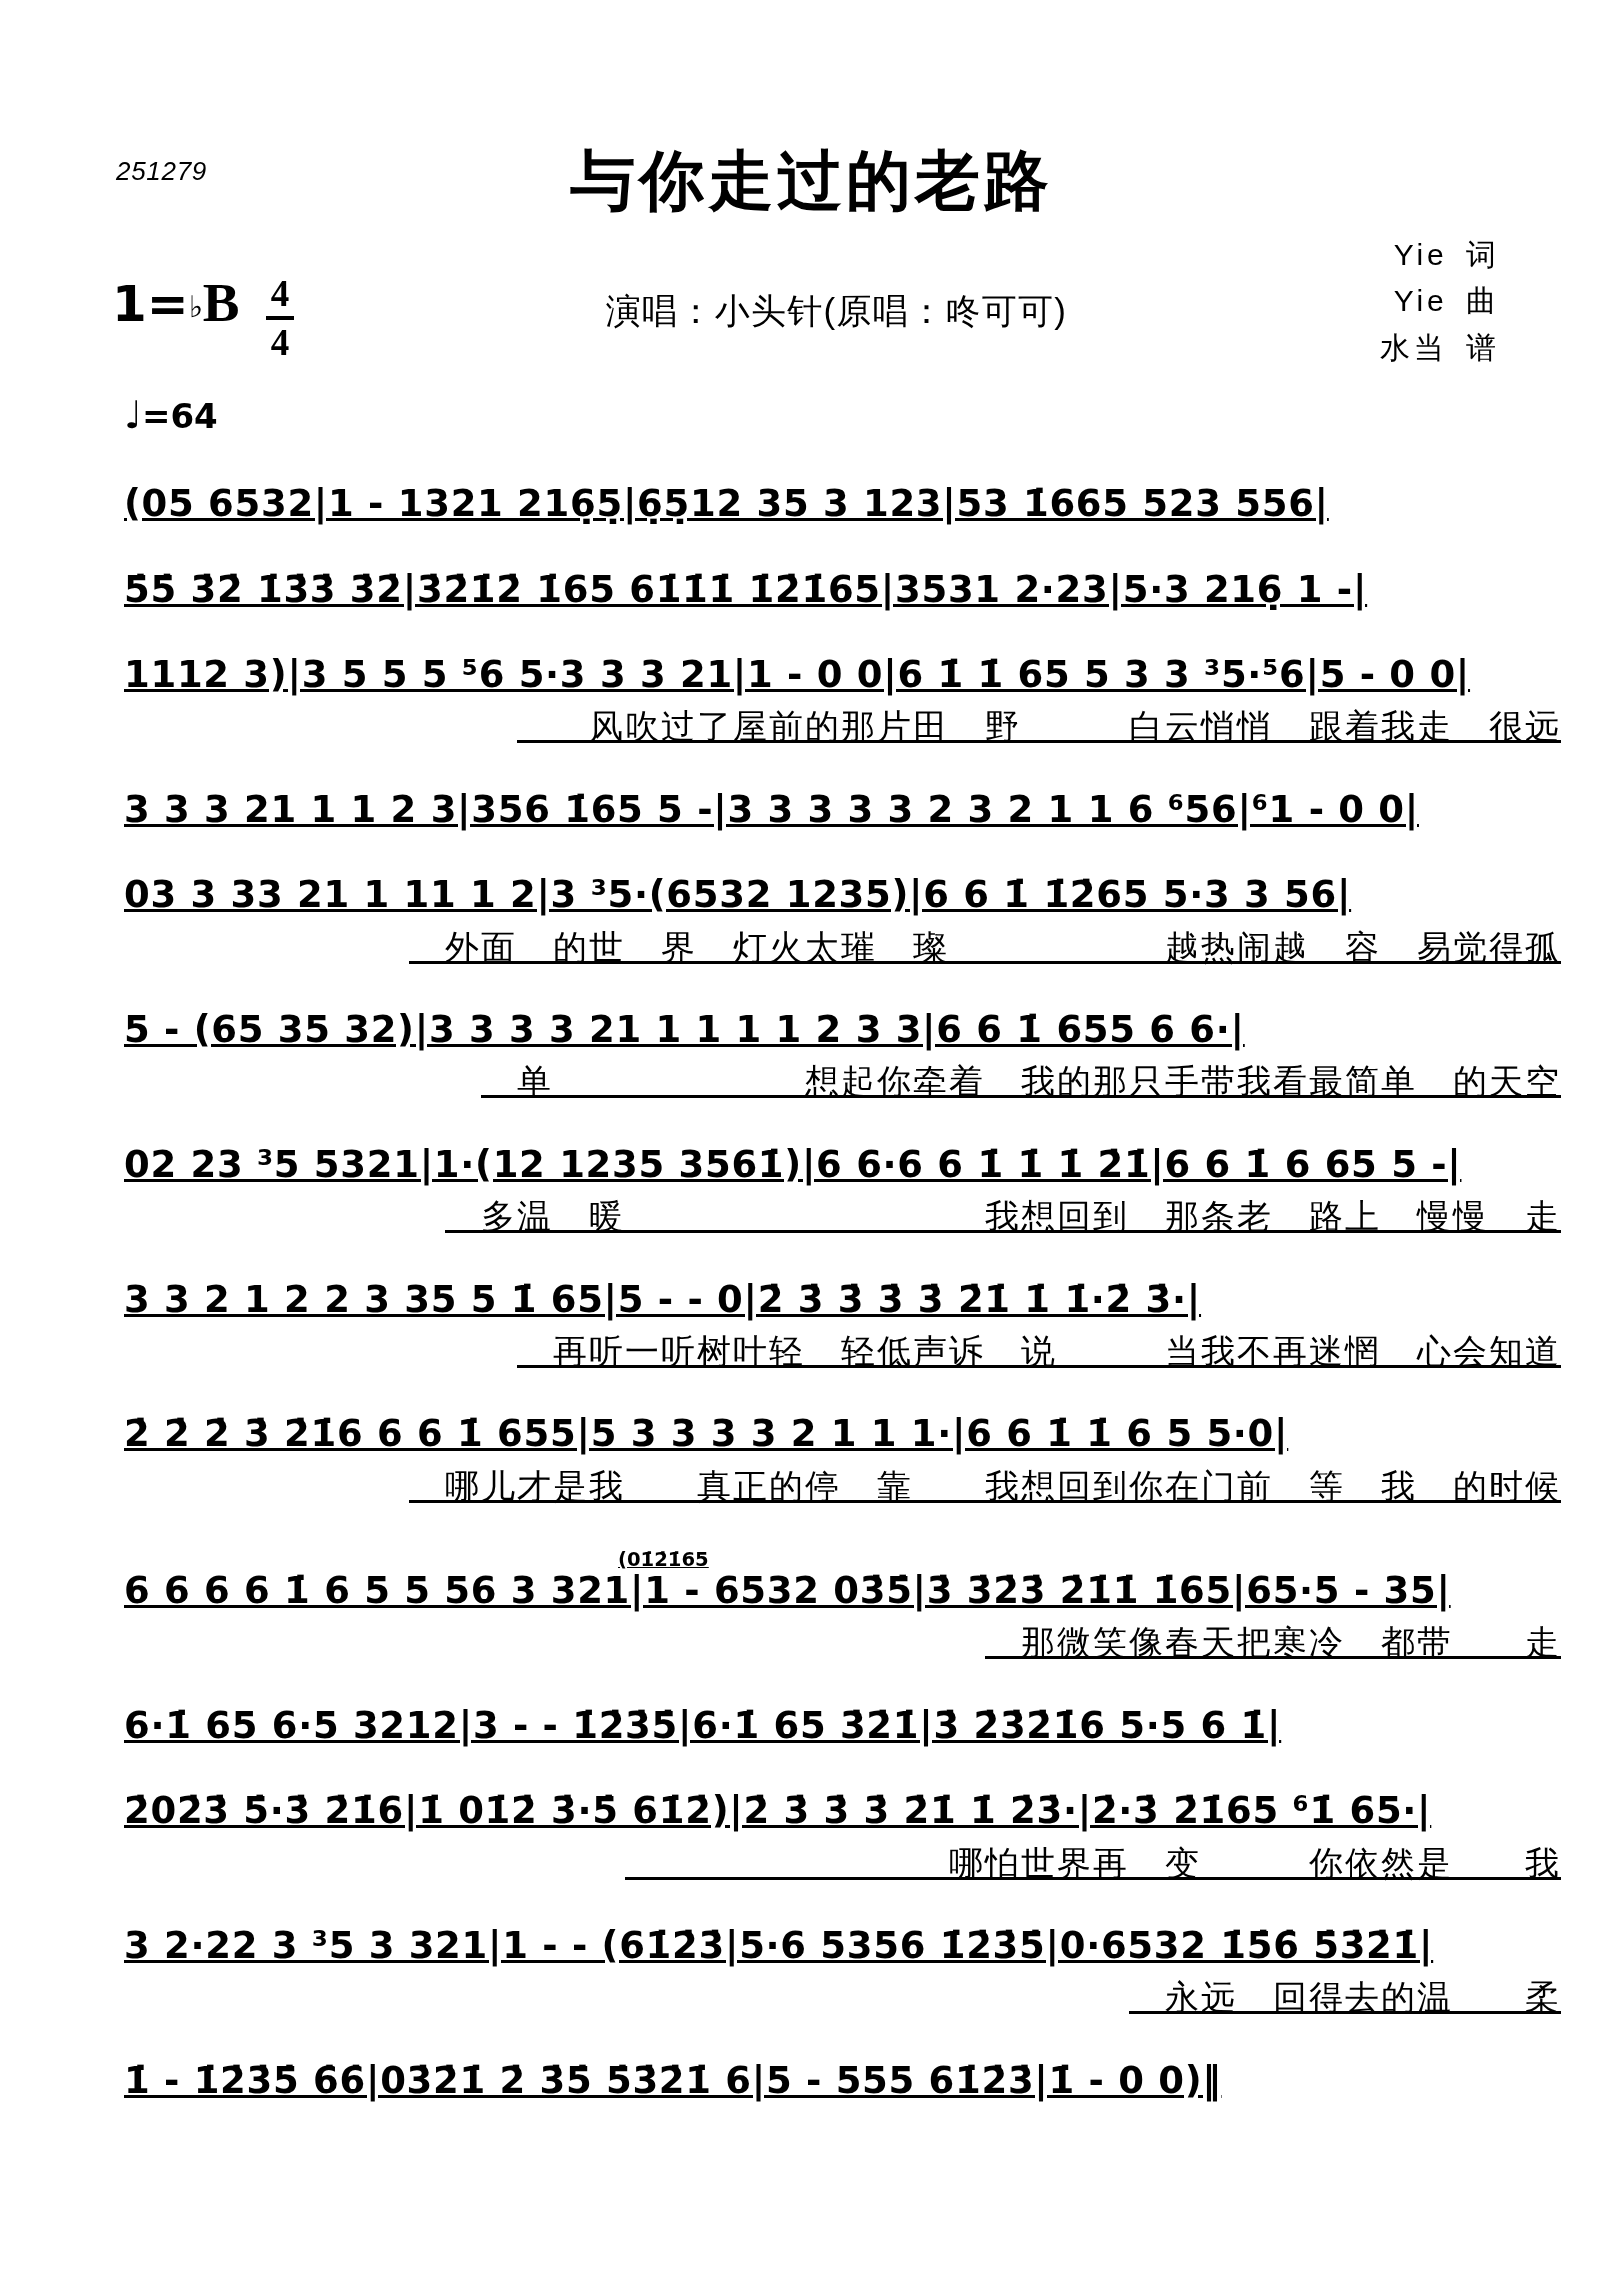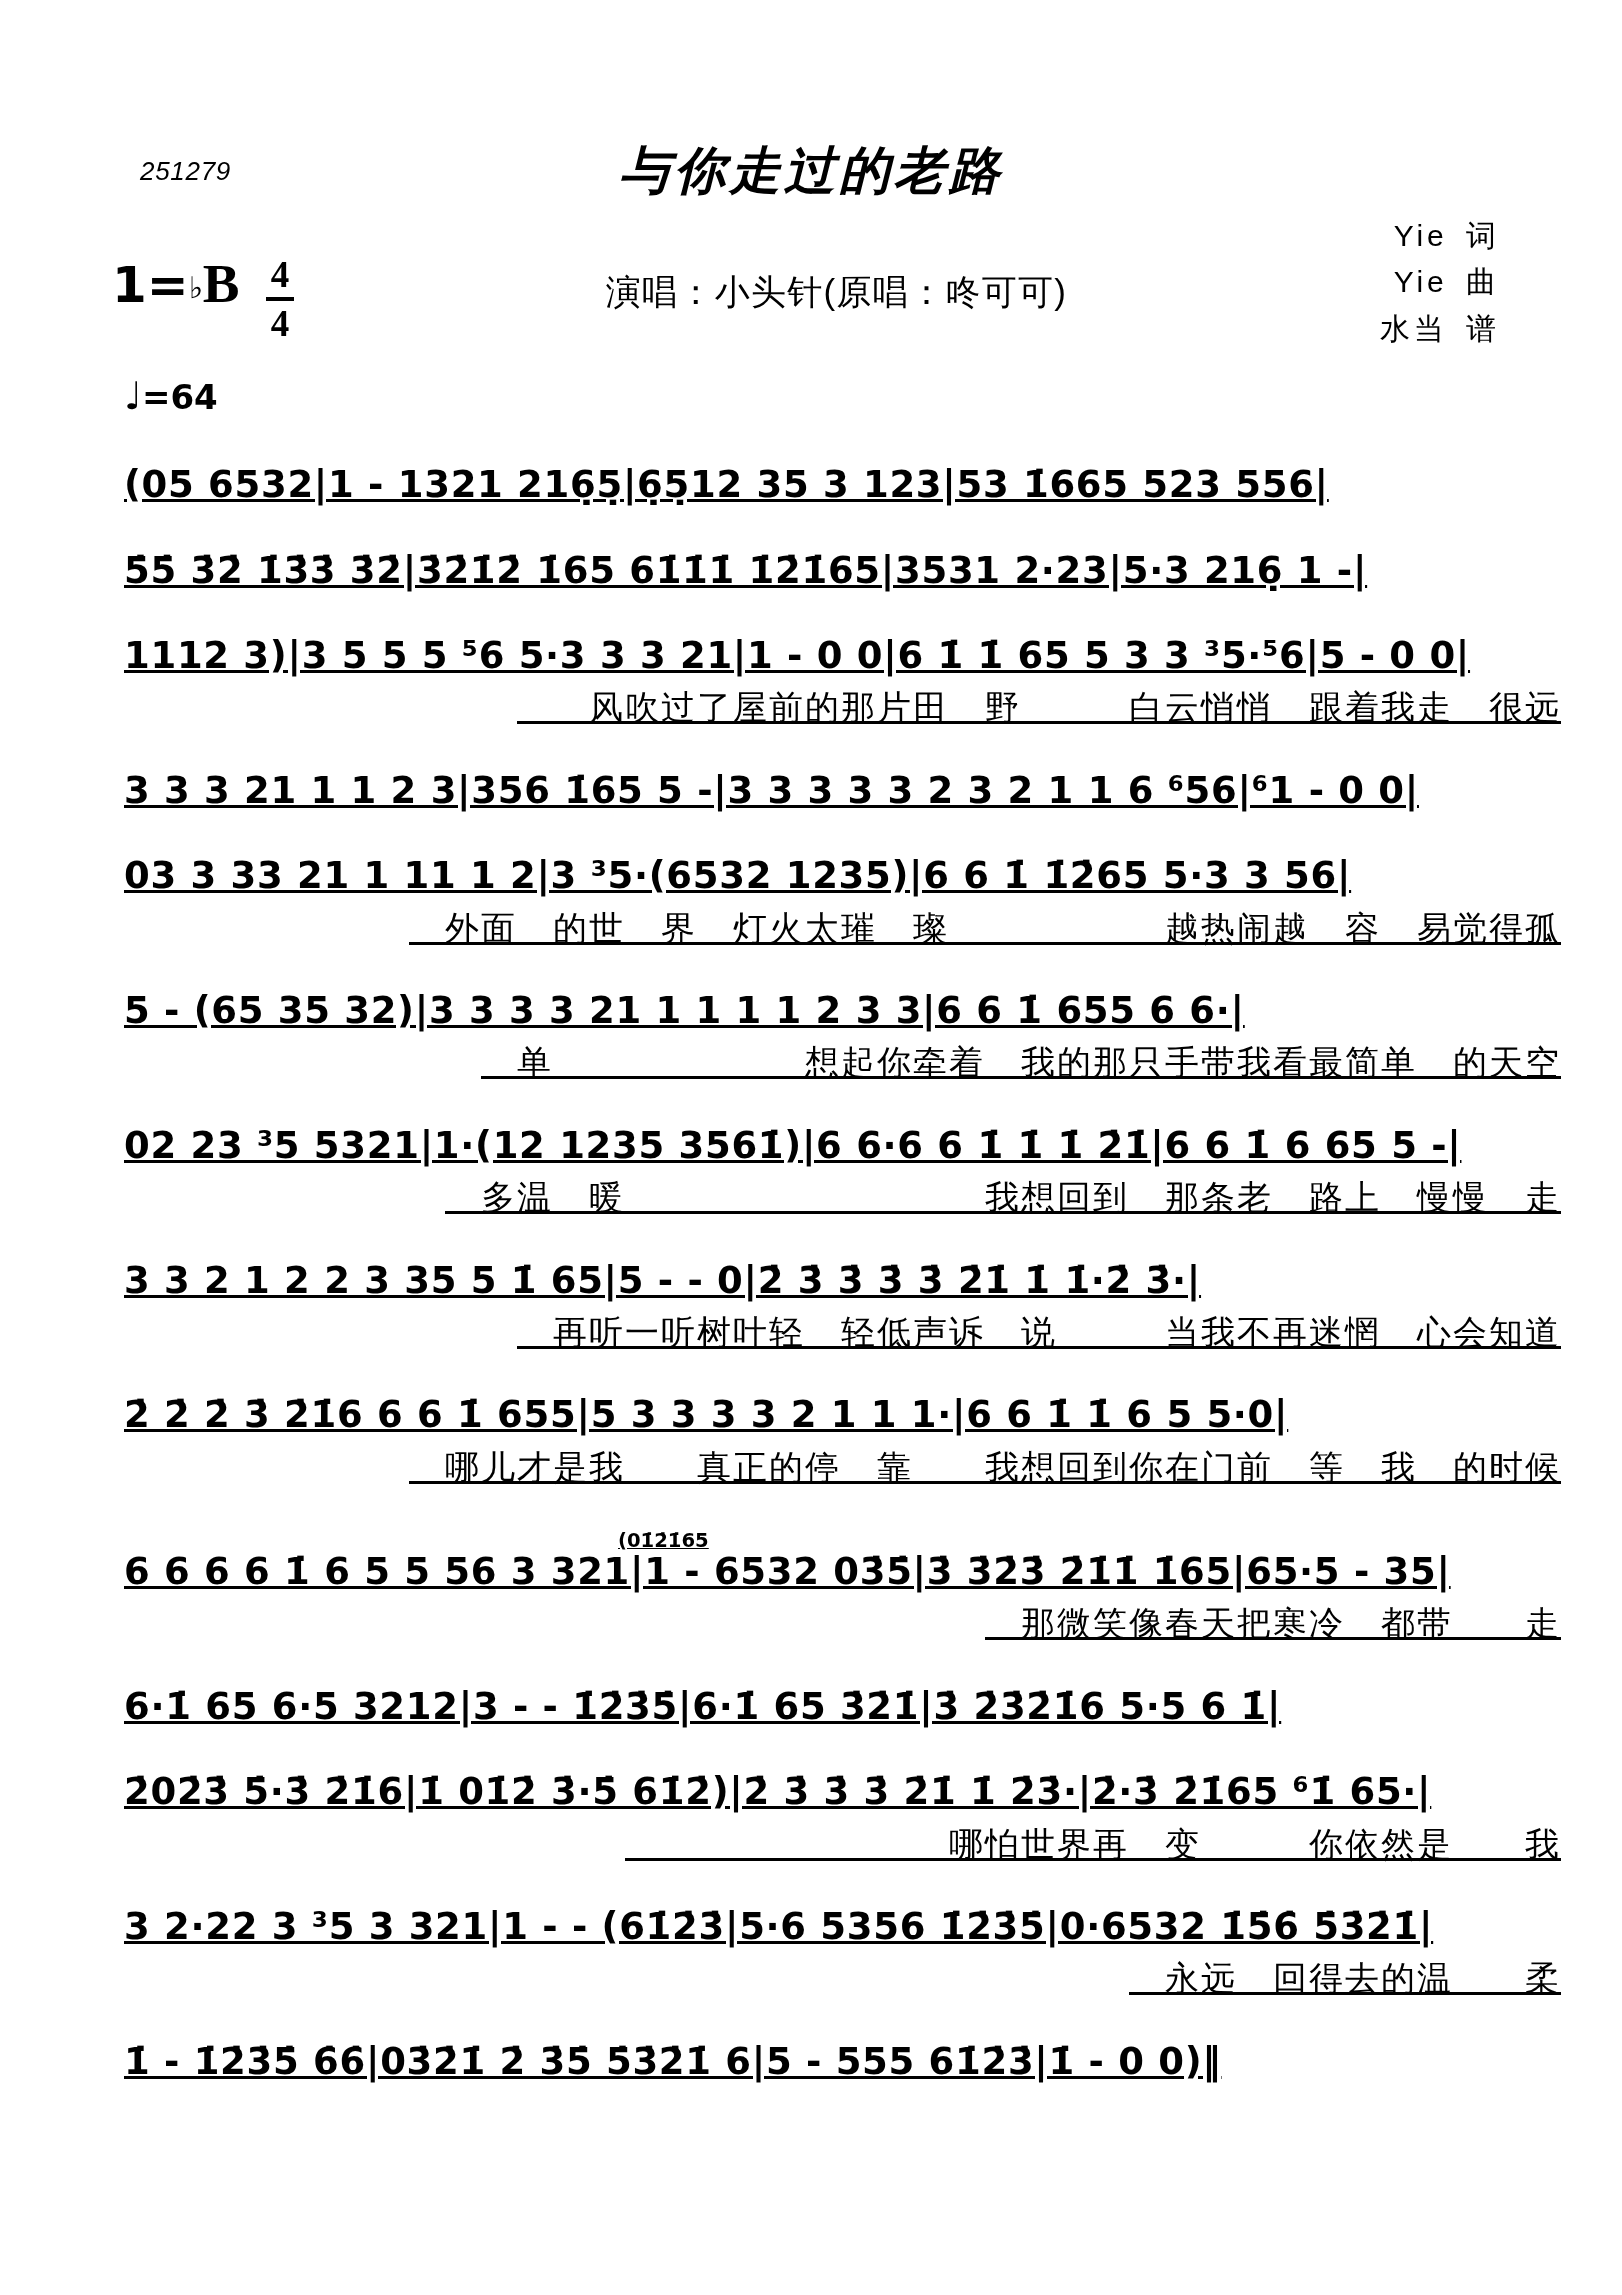--- a/index.html
+++ b/index.html
@@ -8,30 +8,29 @@
     width:1623px; height:2295px;
     margin:0 auto;
     background:#ffffff;
     color:#000;
     font-family:"Liberation Sans", sans-serif;
     box-sizing:border-box;
     padding:98px 62px 52px 62px;
     overflow:hidden;
   }
   .sheet-id {
-    position:absolute; left:140px; top:156px;
+    position:absolute; left:116px; top:156px;
     font-size:26px; font-style:italic; letter-spacing:0.7px;
     font-family:"Liberation Sans", sans-serif;
   }
   .title {
     text-align:center;
-    font-size:51px; font-weight:900;
+    font-size:65px; font-weight:900;
     margin:39px 0 0 0; letter-spacing:3.9px;
     font-family:"Liberation Sans", sans-serif;
-    font-style:italic;
   }
   .header-row {
     display:flex; align-items:flex-start;
     margin-top:6.5px;
   }
   .key-block { width:366px; margin-left:50px; white-space:nowrap; padding-top:39px; }
   .key-main { font-size:50px; font-weight:900; font-family:"DejaVu Sans", sans-serif; }
   .flat { font-size:30px; font-weight:700; vertical-align:super; font-family:"DejaVu Sans", sans-serif; }
   .key-letter { font-size:55px; font-weight:700; font-family:"Liberation Serif", serif; }
   .timesig {

